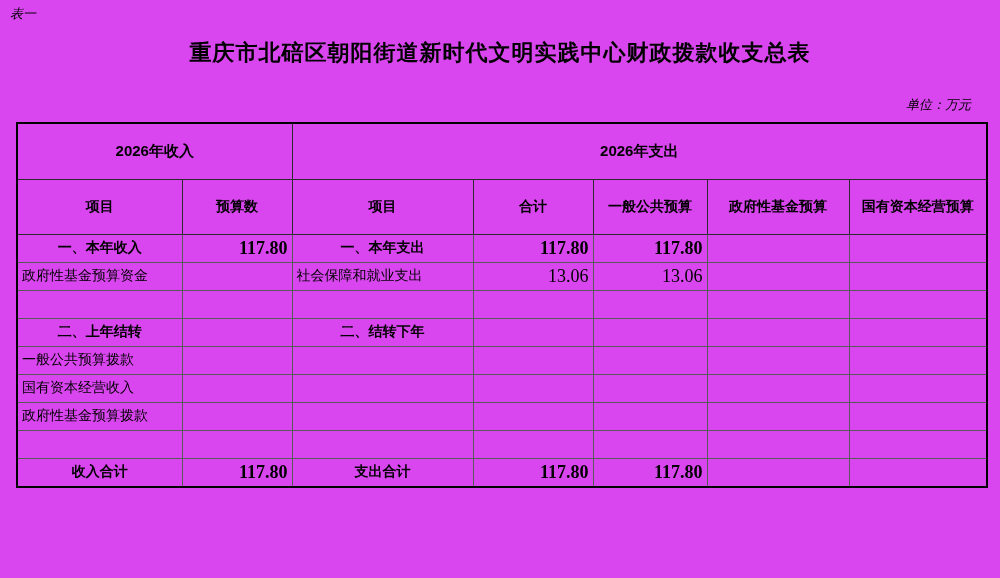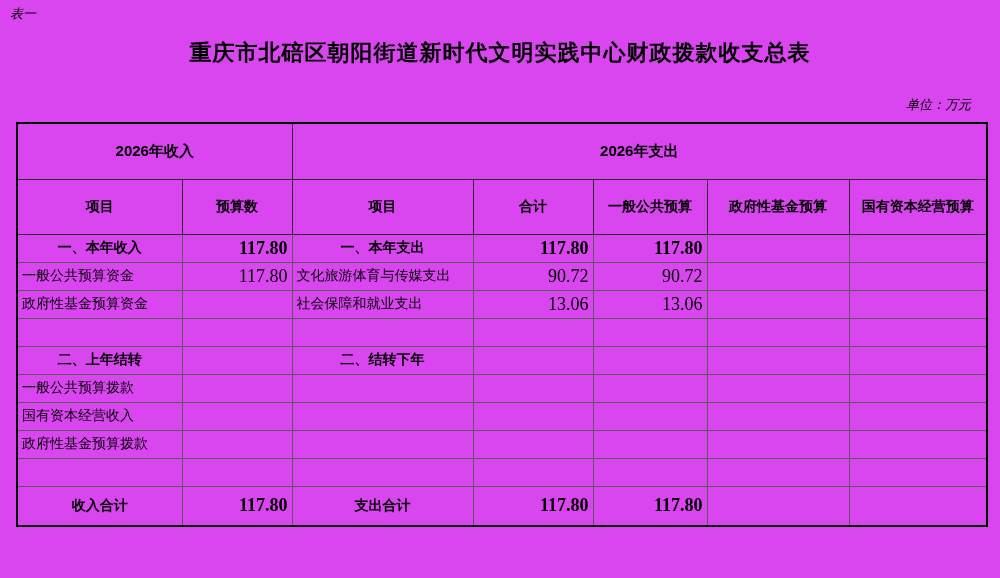--- a/index.html
+++ b/index.html
@@ -64,21 +64,21 @@
     border-color: #2b2b2b;
     font-family: "Liberation Sans", "DejaVu Sans", sans-serif;
     font-weight: bold;
     text-align: center;
   }
   tr.group-header { height: 56px; }
   tr.group-header th { font-size: 15px; font-weight: bold; }
   tr.col-header { height: 55px; }
   tr.col-header th { font-size: 14px; margin-left: 25px; }
   tbody tr { height: 28px; }
-  tbody tr.last-row { height: 40px; }
+  tbody tr.last-row { height: 29px; }
   td.item {
     text-align: left;
     font-size: 14px;
     font-family: "Liberation Serif", "DejaVu Serif", serif;
   }
   td.num {
     text-align: right;
     padding-right: 3px;
     font-size: 18px;
     font-family: "Liberation Serif", "DejaVu Serif", serif;
@@ -130,29 +130,20 @@
         <tr class="section">
       <td class="item">一、本年收入</td>
       <td class="num">117.80</td>
       <td class="item">一、本年支出</td>
       <td class="num">117.80</td>
       <td class="num">117.80</td>
       <td class="num"></td>
       <td class="num"></td>
     </tr>
         <tr>
-      <td class="item">一般公共预算资金</td>
-      <td class="num">117.80</td>
-      <td class="item">文化旅游体育与传媒支出</td>
-      <td class="num">90.72</td>
-      <td class="num">90.72</td>
-      <td class="num"></td>
-      <td class="num"></td>
-    </tr>
-        <tr>
       <td class="item">政府性基金预算资金</td>
       <td class="num"></td>
       <td class="item">社会保障和就业支出</td>
       <td class="num">13.06</td>
       <td class="num">13.06</td>
       <td class="num"></td>
       <td class="num"></td>
     </tr>
         <tr>
       <td class="item"></td>

